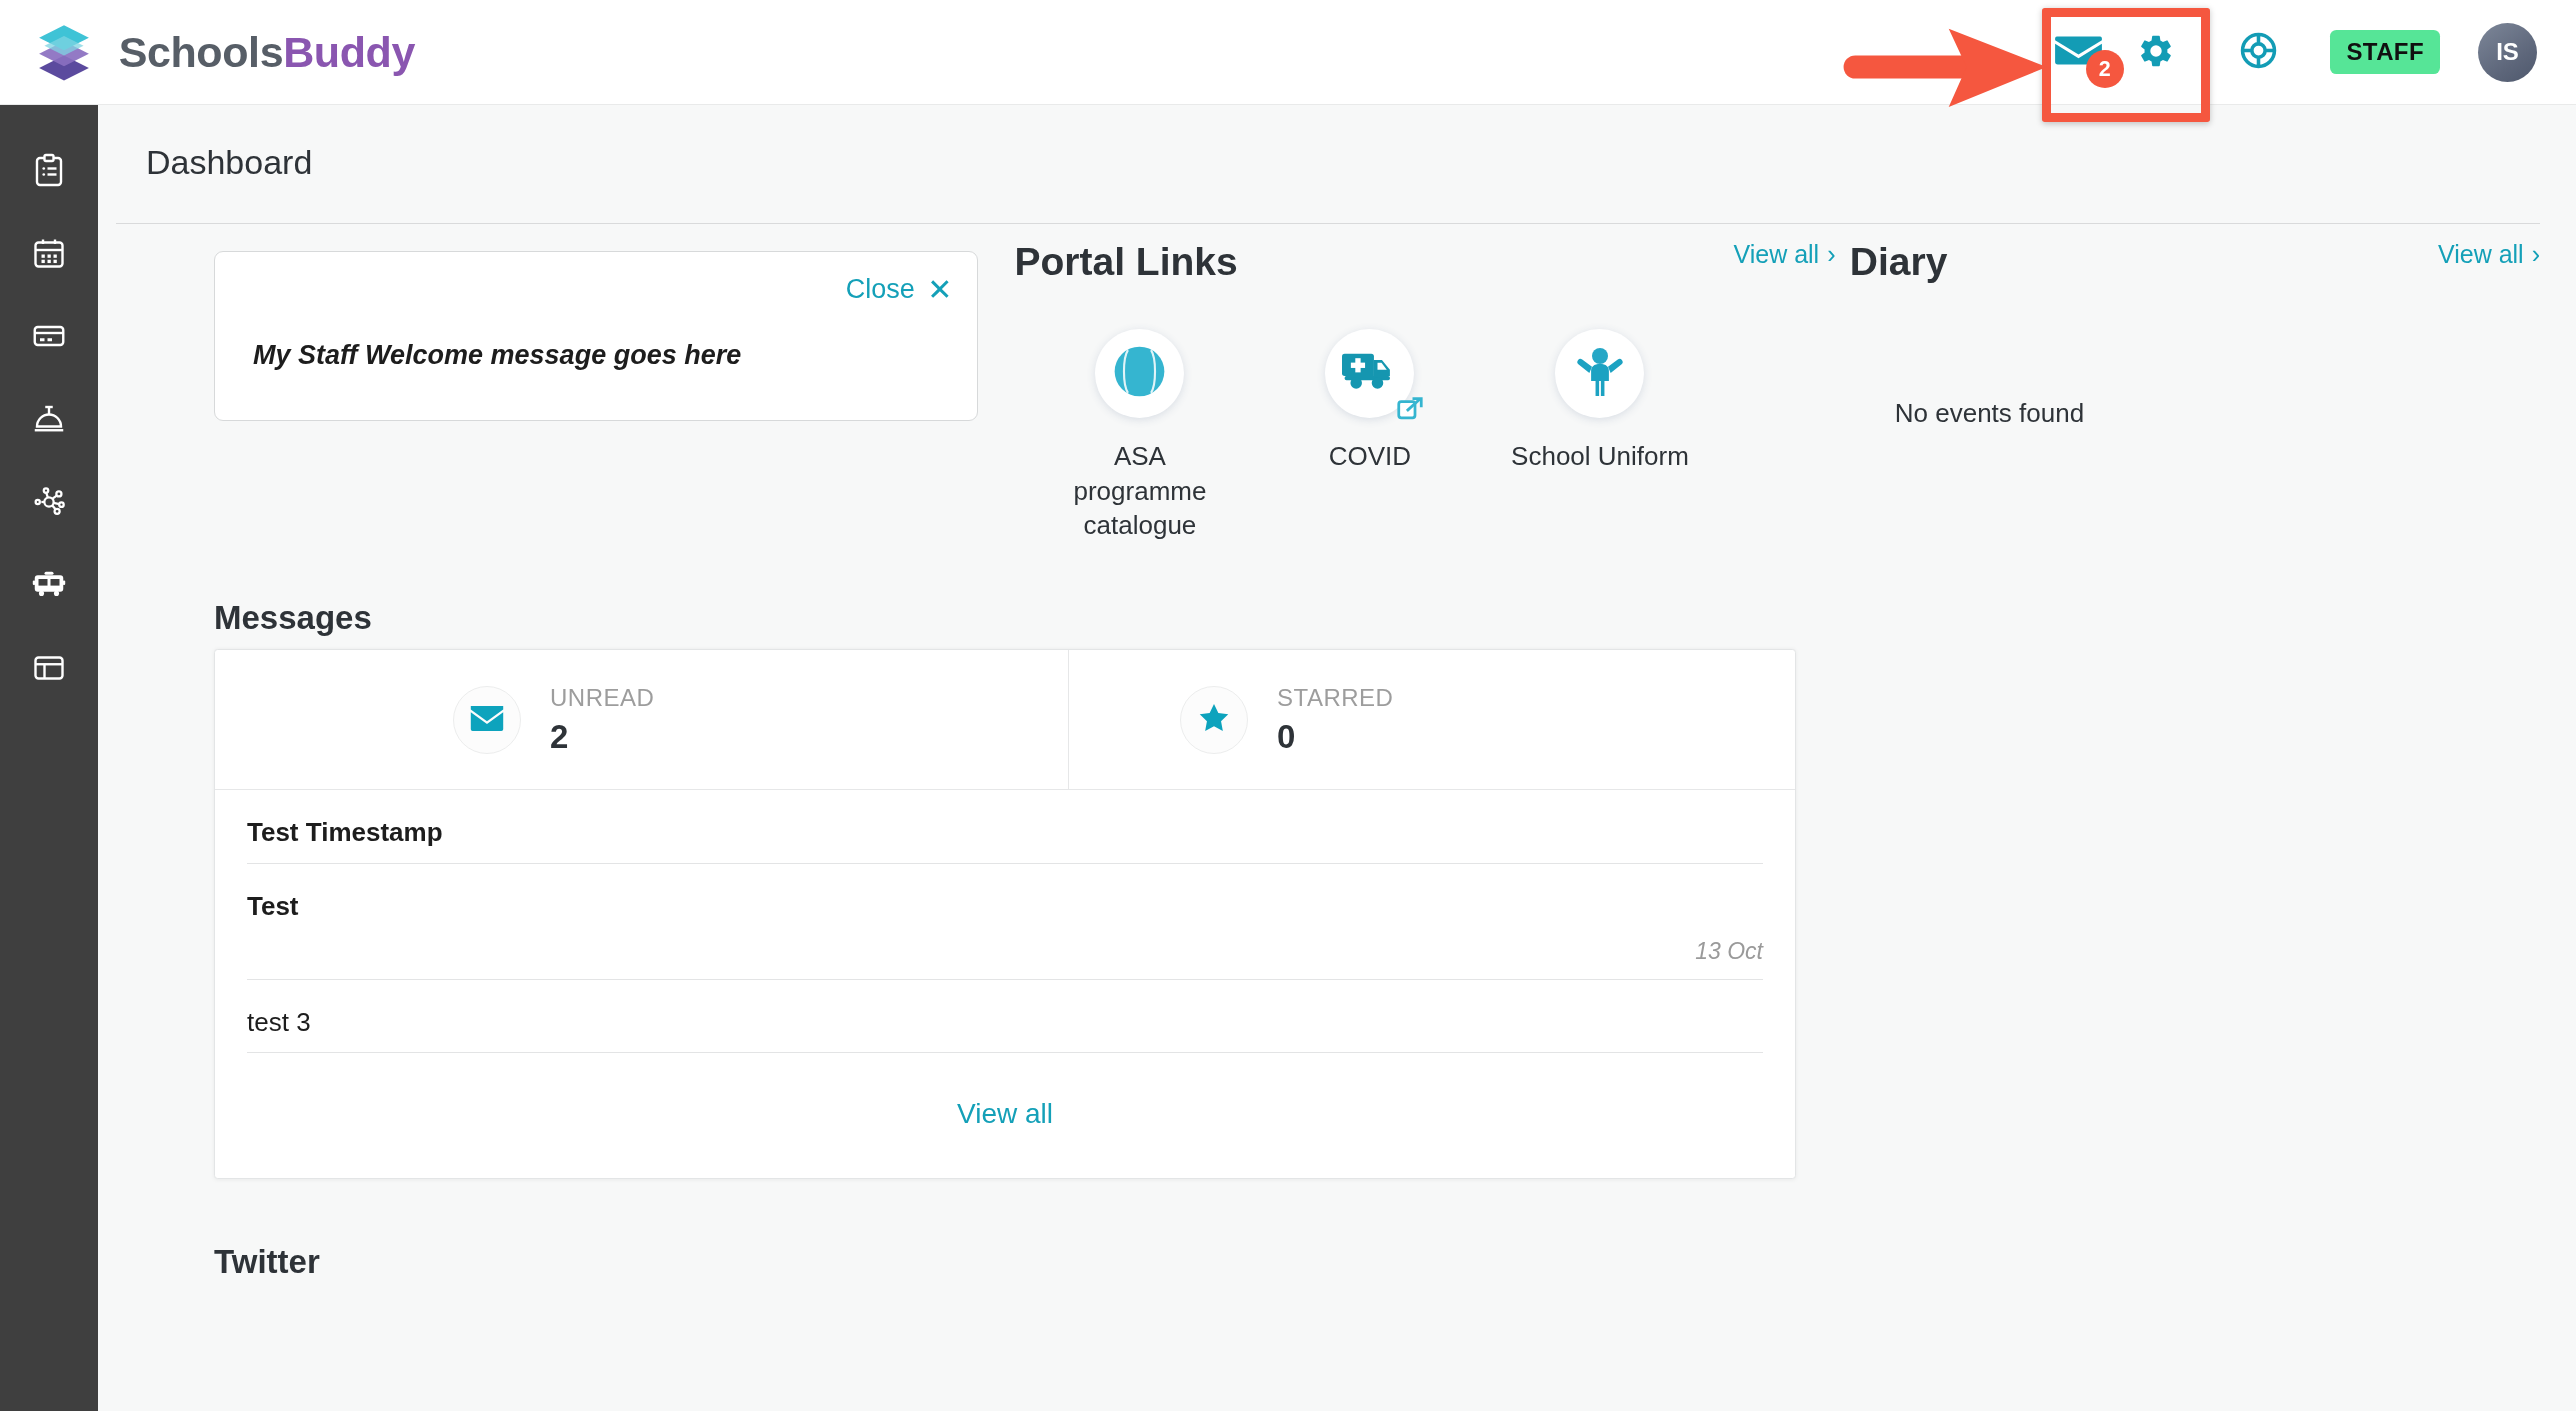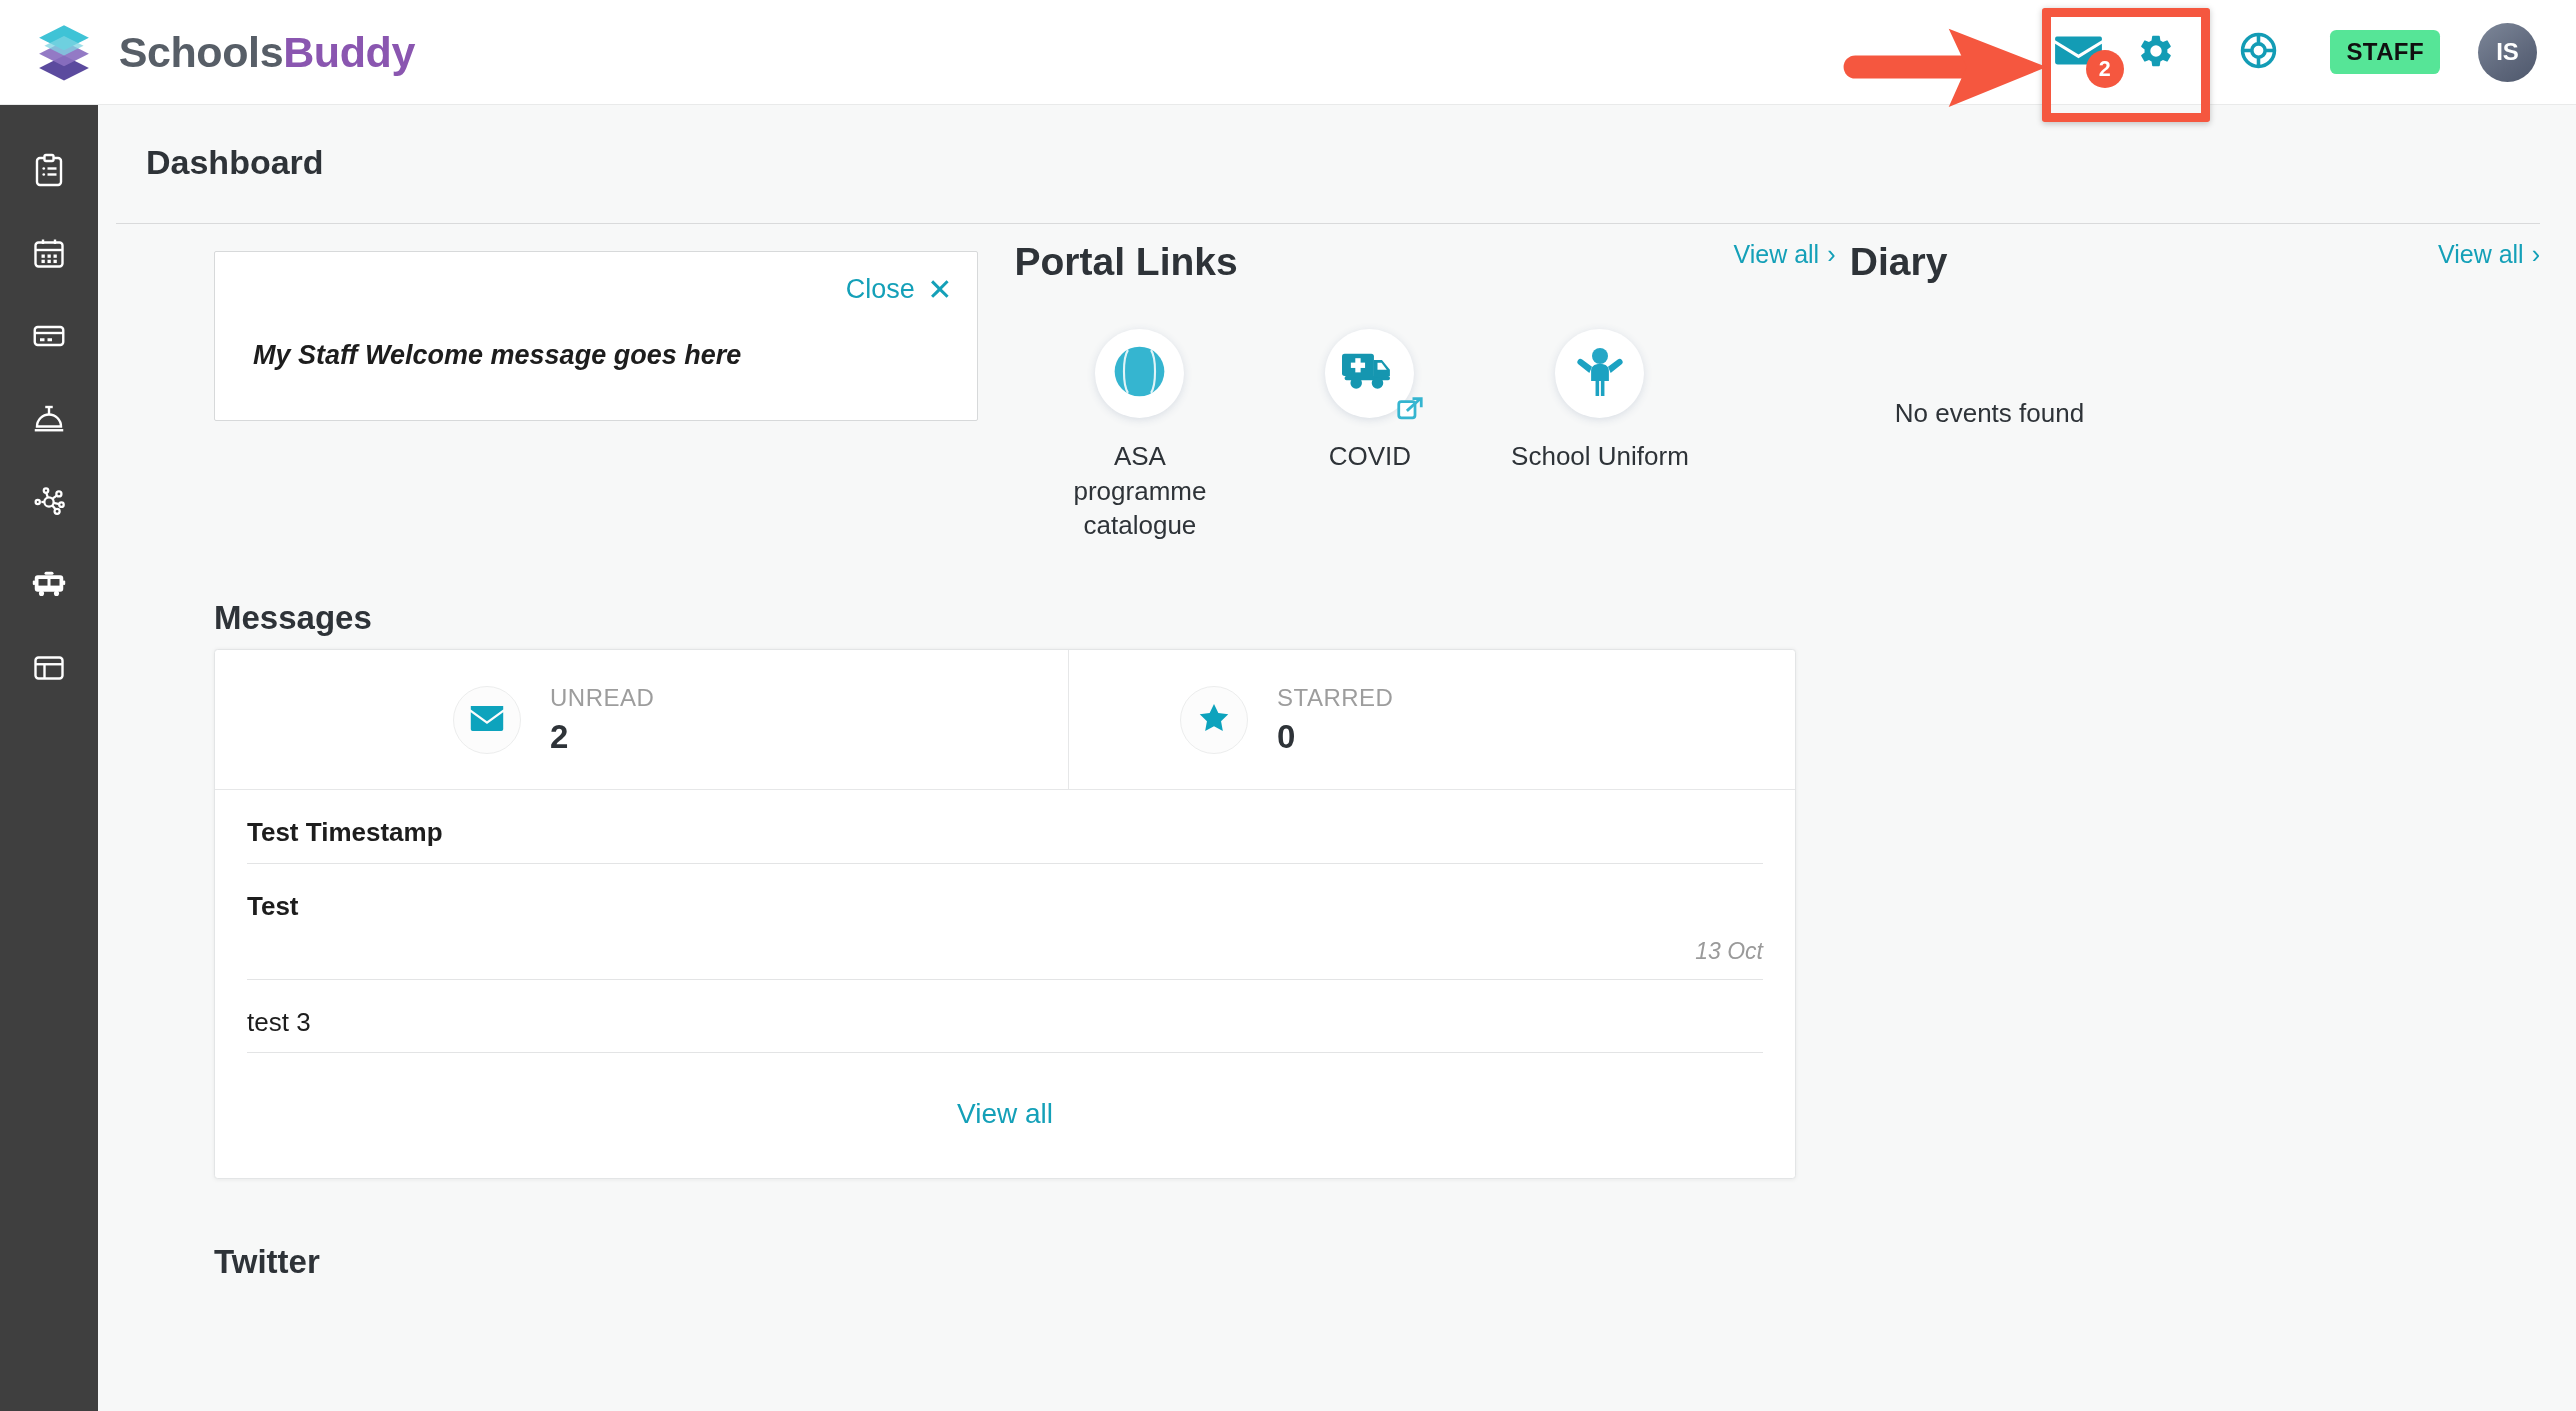--- a/index.html
+++ b/index.html
@@ -54,33 +54,33 @@
     position: absolute; top: 105px; left: 0; width: 98px; height: 1307px;
     background: #3f3f3f;
     display: flex; flex-direction: column; align-items: center;
     padding-top: 43px; gap: 36px;
   }
   .side-item { width: 98px; height: 47px; display: flex; align-items: center; justify-content: center; }
 
   
   .main { position: absolute; top: 105px; left: 98px; width: 2478px; height: 1307px; }
   .page-title {
-    font-size: 34px; font-weight: bold; color: #2e3338;
+    font-size: 34px; font-weight: normal; color: #2e3338;
     padding: 38px 0 0 48px;
   }
   .title-rule {
     margin: 41px 36px 0 18px; height: 0.9px; background: #d9dadb;
   }
 
   
   .row1 { display: flex; padding: 0 36px 0 18px; }
   .welcome-card {
     margin-left: 98px; margin-top: 27px;
     width: 783px; height: 170px;
-    background: #fff; border: 0.9px solid #d7d9da; border-radius: 2px;
+    background: #fff; border: 0.9px solid #d7d9da; border-radius: 9px;
     position: relative;
   }
   .close-link {
     position: absolute; right: 25px; top: 19.7px;
     font-size: 27px; color: #14a0b8; display: flex; align-items: center; gap: 12.5px;
   }
   .close-x { font-size: 30px; color: #14a0b8; }
   .welcome-text {
     position: absolute; left: 38px; top: 88px;
     font-size: 27px; font-style: italic; font-weight: bold; color: #1d1d1d;

